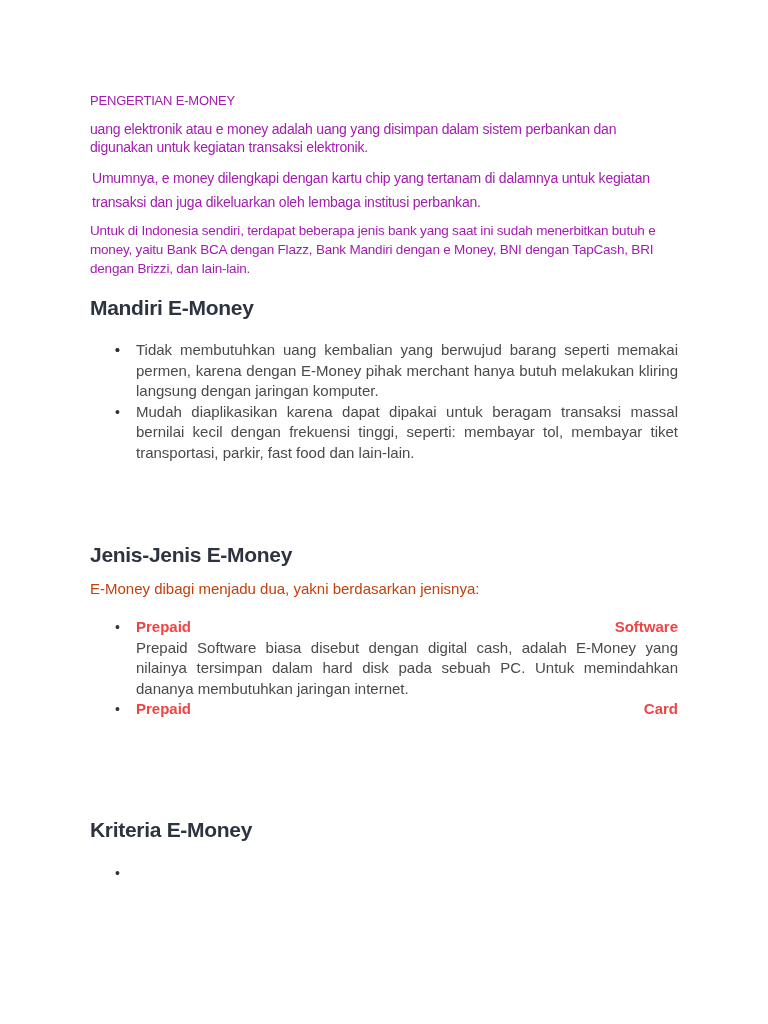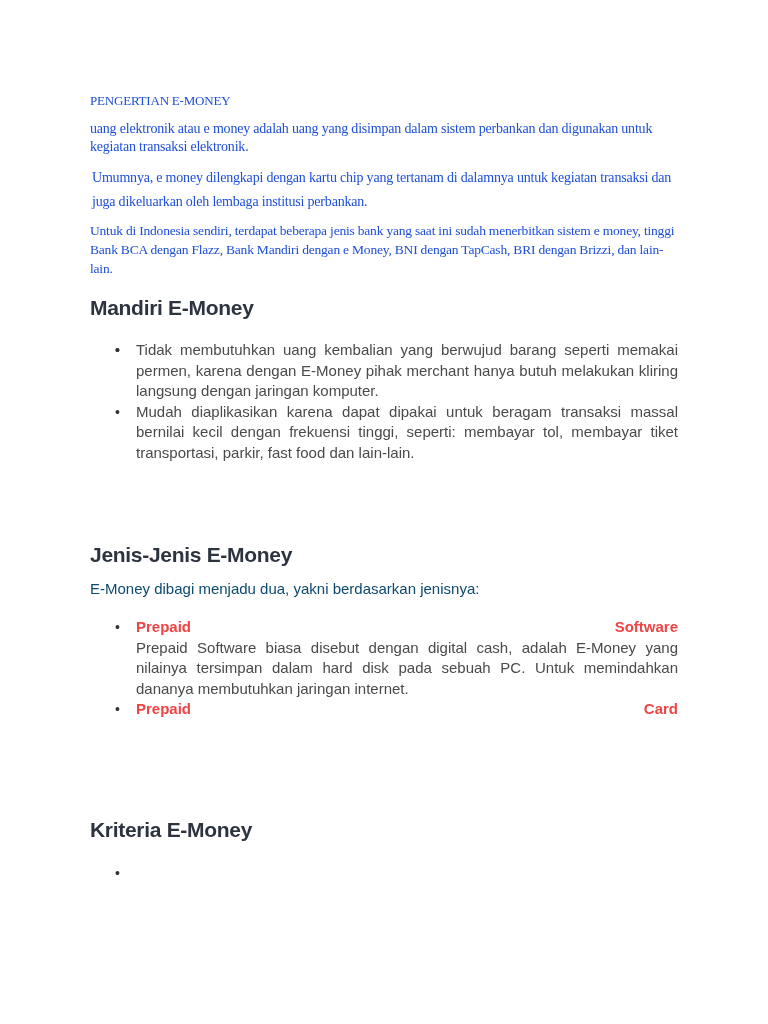--- a/index.html
+++ b/index.html
@@ -1,46 +1,46 @@
 <!DOCTYPE html>
 <html><head>
   <meta charset="utf-8">
   <style>
     html, body { margin: 0; padding: 0; background: #ffffff; }
     body { width: 768px; height: 1024px; overflow: hidden; position: relative; }
     .page { position: absolute; left: 90px; top: 0; width: 588px; }
-    .serif { font-family: Liberation Serif, serif; color: #1d4ed8; }
+    .serif { font-family: Liberation Sans, sans-serif; color: #a21caf; }
     .title-line { position: absolute; top: 93px; left: 0; font-size: 13px; letter-spacing: -0.2px; }
     .p1 { position: absolute; top: 120px; left: 0; width: 588px; font-size: 14px; line-height: 18px; letter-spacing: -0.2px; }
     .p2 { position: absolute; top: 166px; left: 2px; width: 588px; font-size: 14px; line-height: 24px; letter-spacing: -0.2px; }
     .p3 { position: absolute; top: 221px; left: 0; width: 590px; font-size: 13.5px; line-height: 19px; letter-spacing: -0.2px; }
     h2 { margin: 0; position: absolute; left: 0; font-family: "Liberation Sans", "DejaVu Sans", sans-serif;
          font-weight: bold; font-size: 21px; color: #2d3440; letter-spacing: -0.3px; }
     .h-manfaat { top: 296px; }
     .h-jenis { top: 543px; }
     .h-kriteria { top: 818px; }
     ul { margin: 0; padding: 0; list-style: none; position: absolute; left: 22px; width: 566px; }
     li { position: relative; padding-left: 24px; font-family: "Liberation Sans", "DejaVu Sans", sans-serif;
          font-size: 15px; line-height: 20.5px; color: #4a4a4a; text-align: justify; }
     .bullet { position: absolute; left: 3px; top: 0; font-size: 14px; color: #333; }
     .list-manfaat { top: 340px; }
     .intro { position: absolute; top: 580px; left: 0; font-family: "Liberation Sans", "DejaVu Sans", sans-serif;
-             font-size: 15px; color: #0c4a6e; }
+             font-size: 15px; color: #c2410c; }
     .list-jenis { top: 617px; }
     .list-kriteria { top: 863px; }
     .item-head { display: flex; justify-content: space-between; font-weight: bold; color: #ef4444; }
   </style>
 </head>
 <body>
 
 <div class="page">
   <div class="title-line serif">PENGERTIAN E-MONEY</div>
   <p style="margin:0" class="p1 serif">uang elektronik atau e money adalah uang yang disimpan dalam sistem perbankan dan digunakan untuk kegiatan transaksi elektronik.</p>
   <p style="margin:0" class="p2 serif">Umumnya, e money dilengkapi dengan kartu chip yang tertanam di dalamnya untuk kegiatan transaksi dan juga dikeluarkan oleh lembaga institusi perbankan.</p>
-  <p style="margin:0" class="p3 serif">Untuk di Indonesia sendiri, terdapat beberapa jenis bank yang saat ini sudah menerbitkan sistem e money, tinggi Bank BCA dengan Flazz, Bank Mandiri dengan e Money, BNI dengan TapCash, BRI dengan Brizzi, dan lain-lain.</p>
+  <p style="margin:0" class="p3 serif">Untuk di Indonesia sendiri, terdapat beberapa jenis bank yang saat ini sudah menerbitkan butuh e money, yaitu Bank BCA dengan Flazz, Bank Mandiri dengan e Money, BNI dengan TapCash, BRI dengan Brizzi, dan lain-lain.</p>
 
   <h2 class="h-manfaat">Mandiri E-Money</h2>
   <ul class="list-manfaat">
     <li>
       <span class="bullet">•</span>
     </li>
     <li>
       <span class="bullet">•</span>
       <span>Tidak membutuhkan uang kembalian yang berwujud barang seperti memakai permen, karena dengan E-Money pihak merchant hanya butuh melakukan kliring langsung dengan jaringan komputer.</span>
     </li>

